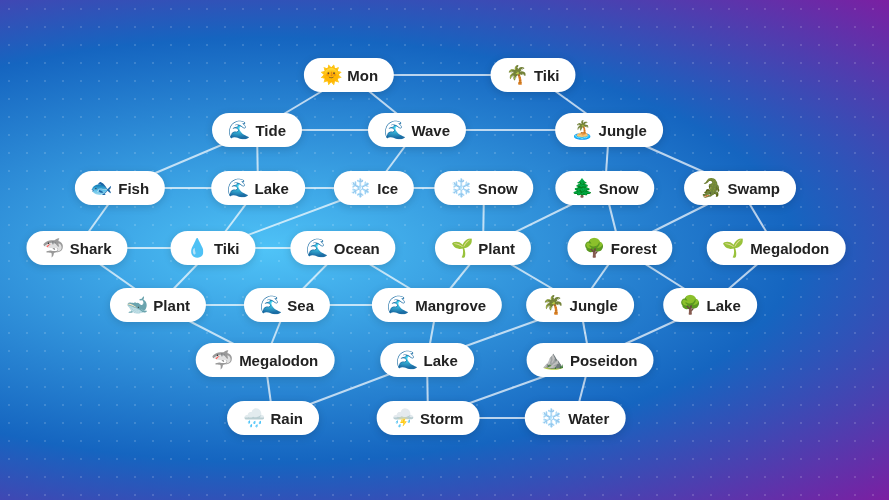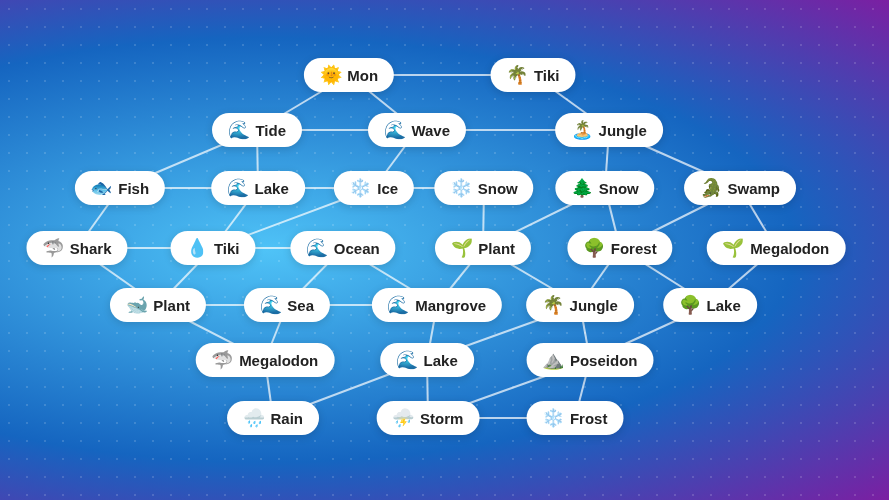--- a/index.html
+++ b/index.html
@@ -216,15 +216,15 @@
     <div class="node" style="left: 273px; top: 418px;">
       <span class="icon">🌧️</span>
       <span>Rain</span>
     </div>
     <div class="node" style="left: 428px; top: 418px;">
       <span class="icon">⛈️</span>
       <span>Storm</span>
     </div>
     <div class="node" style="left: 575px; top: 418px;">
       <span class="icon">❄️</span>
-      <span>Frost</span>
+      <span>Water</span>
     </div>
   </div>
 
 </body></html>

